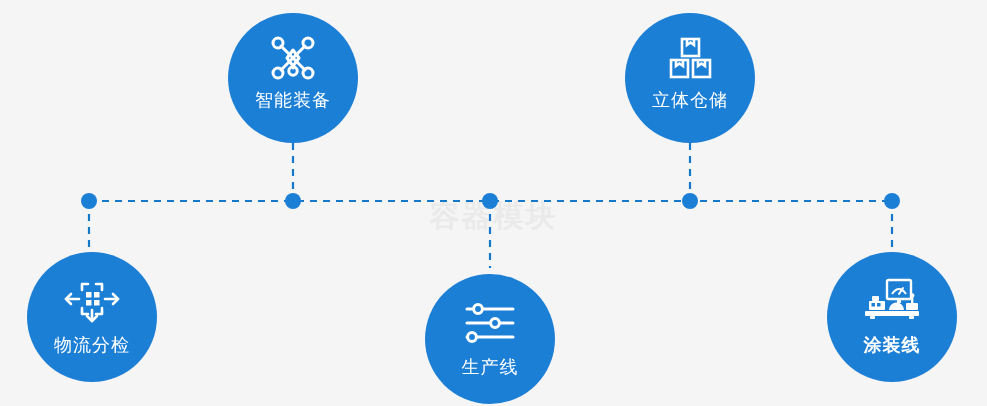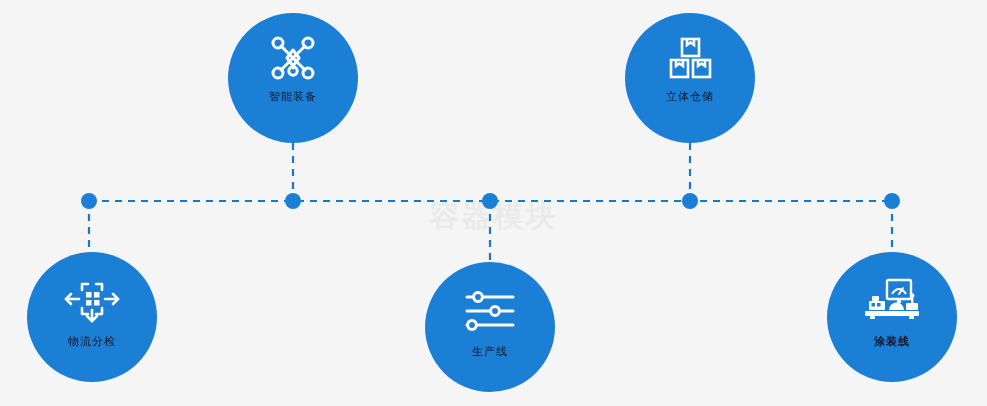--- a/index.html
+++ b/index.html
@@ -67,34 +67,34 @@
 
   .node-icon {
     width: 50px;
     height: 46px;
     display: block;
   }
   .node-icon.wide { width: 62px; }
 
   .node-label {
     margin-top: 10px;
-    color: #0f172a;
-    font-size: 11px;
+    color: #ffffff;
+    font-size: 18px;
     line-height: 1;
     letter-spacing: 1px;
     white-space: nowrap;
     font-family: "DejaVu Sans", "Liberation Sans", sans-serif;
   }
   .node-circle.bottom .node-label { margin-top: 12px; }
 
   
   #circle-0 { left: 228px; top: 13px;  }   
   #circle-1 { left: 625px; top: 13px; text-align: right;  }   
   #circle-2 { left: 27px;  top: 252px; }   
-  #circle-3 { left: 425px; top: 262px; }   
+  #circle-3 { left: 425px; top: 274px; }   
   #circle-4 { left: 827px; top: 252px; font-weight: bold; }   
 </style>
 </head>
 <body>
 
 <div id="stage">
 
   <div class="watermark">容器模块</div>
 
   <svg class="connectors" viewBox="0 0 987 406" width="987" height="406">

